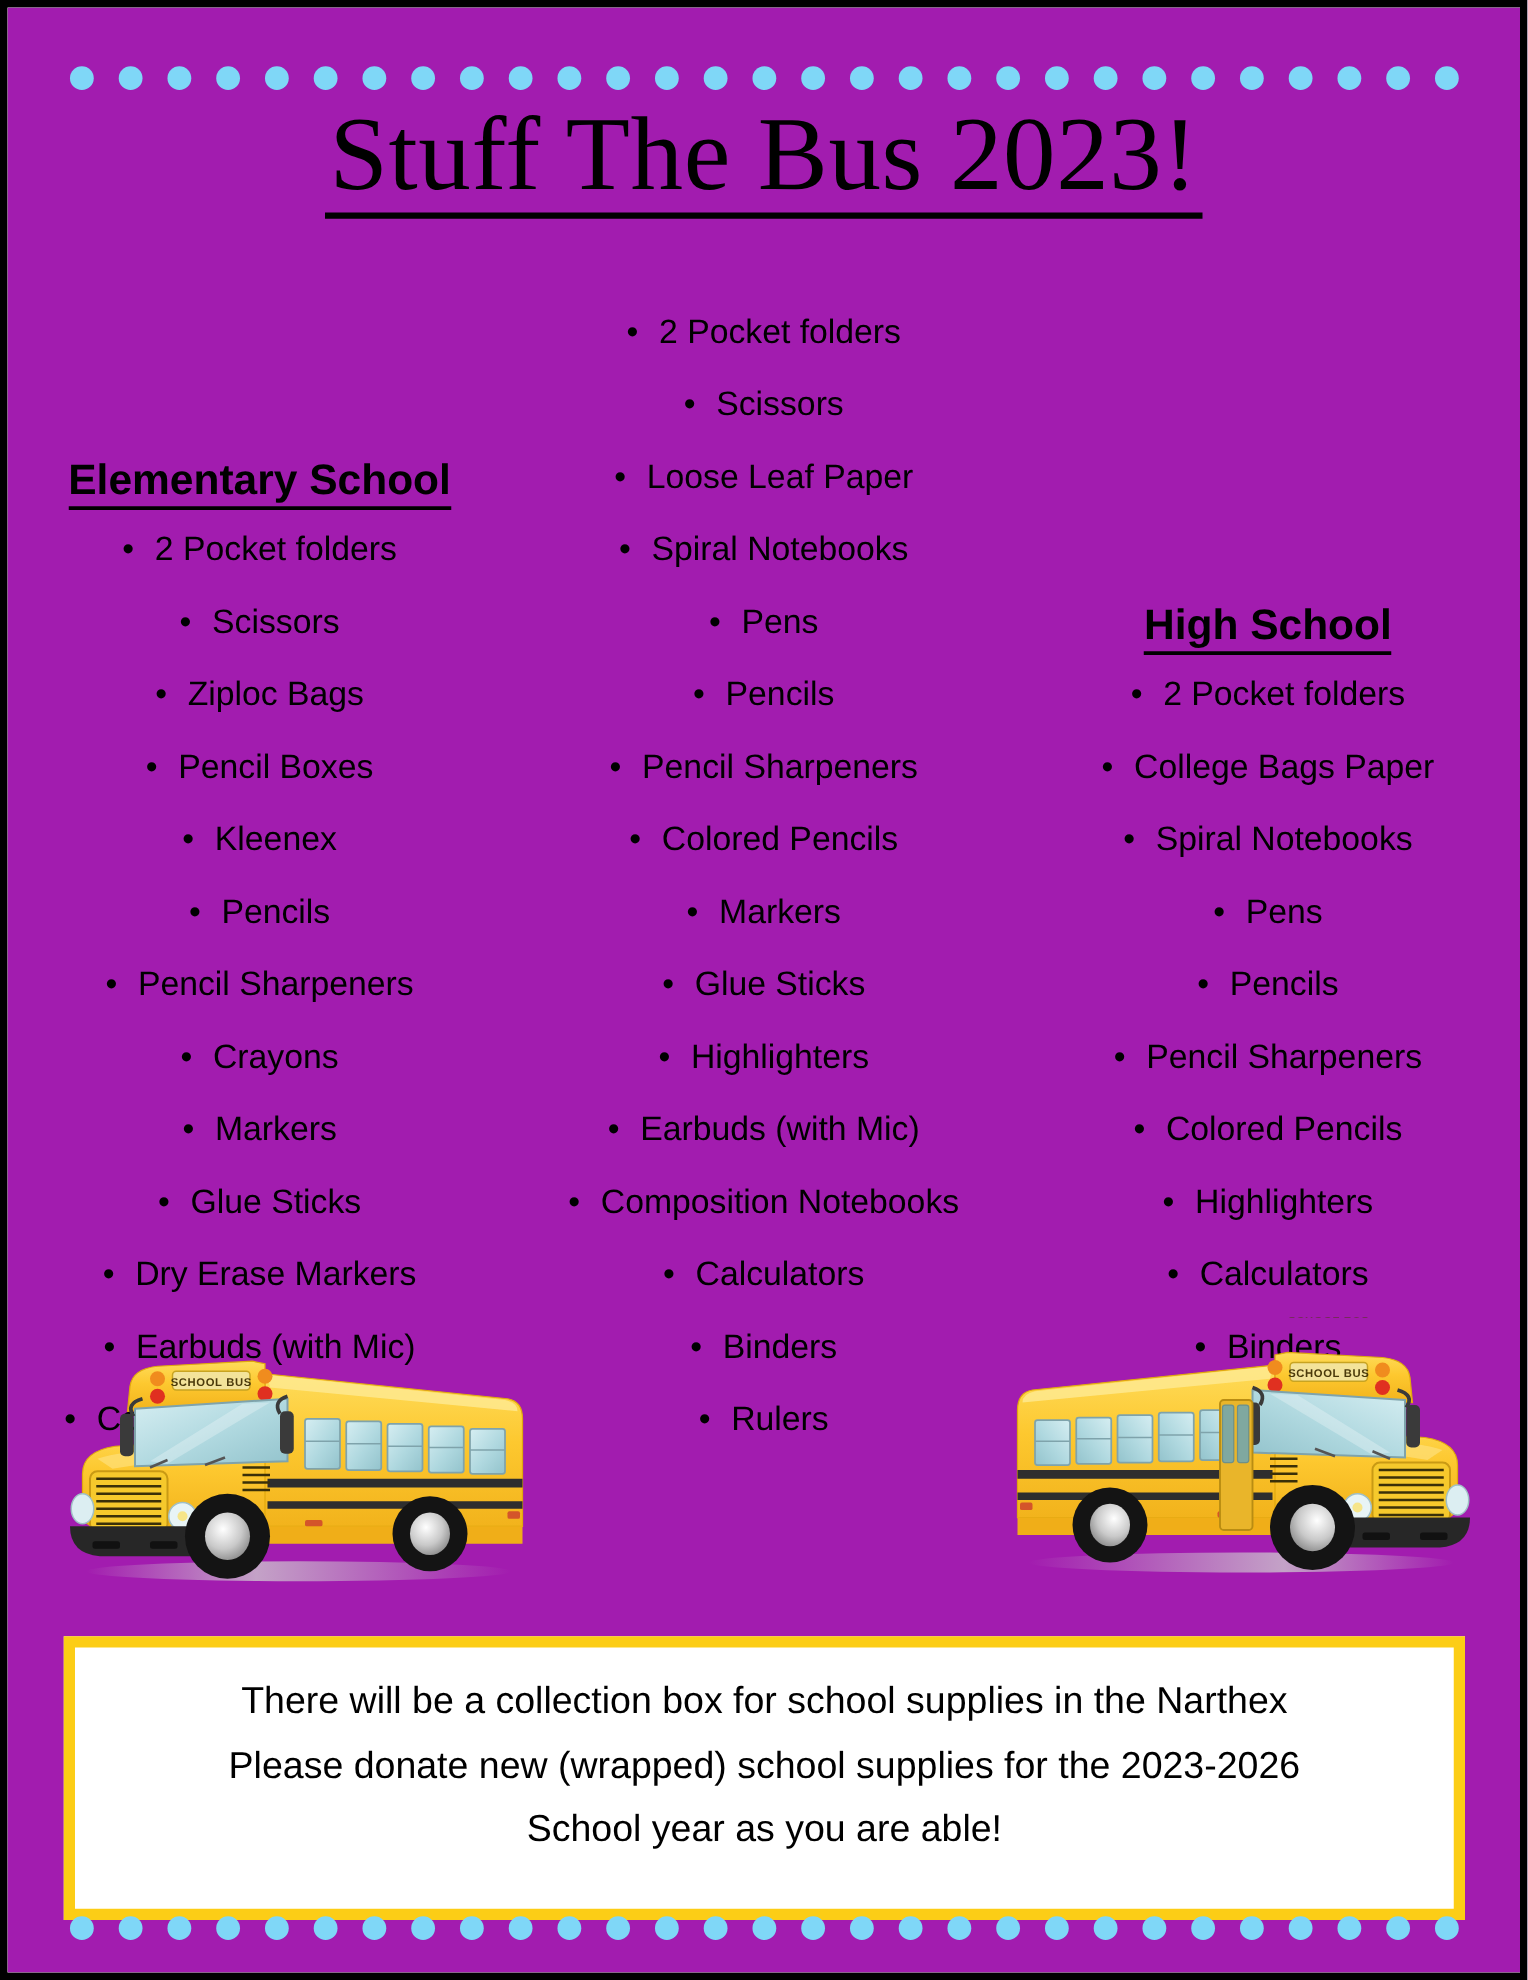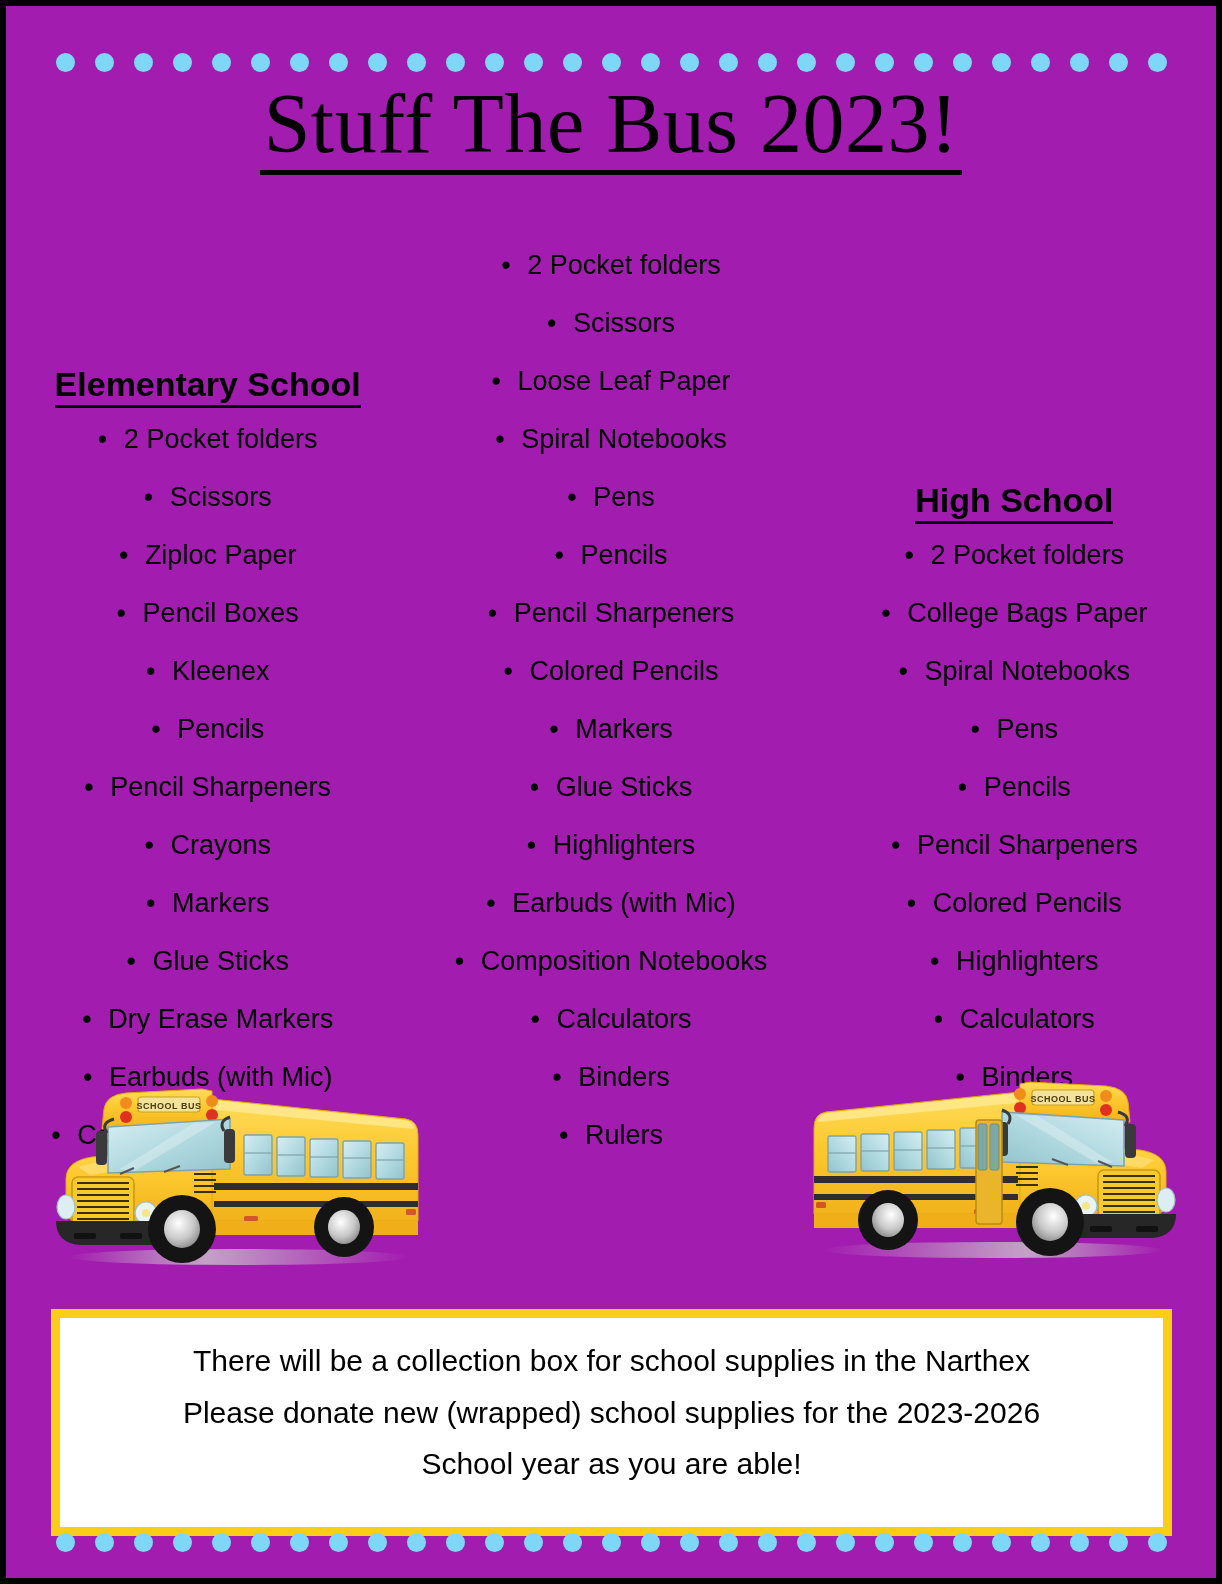--- a/index.html
+++ b/index.html
@@ -202,21 +202,21 @@
 
     <div class="columns">
 
       <div class="column col-elementary">
         <div>
           <span class="col-head">Elementary School</span>
         </div>
         <ul class="supply-list" id="list-0">
             <li><span class="bullet">•</span><span class="txt">2 Pocket folders</span></li>
             <li><span class="bullet">•</span><span class="txt">Scissors</span></li>
-            <li><span class="bullet">•</span><span class="txt">Ziploc Paper</span></li>
+            <li><span class="bullet">•</span><span class="txt">Ziploc Bags</span></li>
             <li><span class="bullet">•</span><span class="txt">Pencil Boxes</span></li>
             <li><span class="bullet">•</span><span class="txt">Kleenex</span></li>
             <li><span class="bullet">•</span><span class="txt">Pencils</span></li>
             <li><span class="bullet">•</span><span class="txt">Pencil Sharpeners</span></li>
             <li><span class="bullet">•</span><span class="txt">Crayons</span></li>
             <li><span class="bullet">•</span><span class="txt">Markers</span></li>
             <li><span class="bullet">•</span><span class="txt">Glue Sticks</span></li>
             <li><span class="bullet">•</span><span class="txt">Dry Erase Markers</span></li>
             <li><span class="bullet">•</span><span class="txt">Earbuds (with Mic)</span></li>
             <li><span class="bullet">•</span><span class="txt">Composition Notebooks</span></li>

